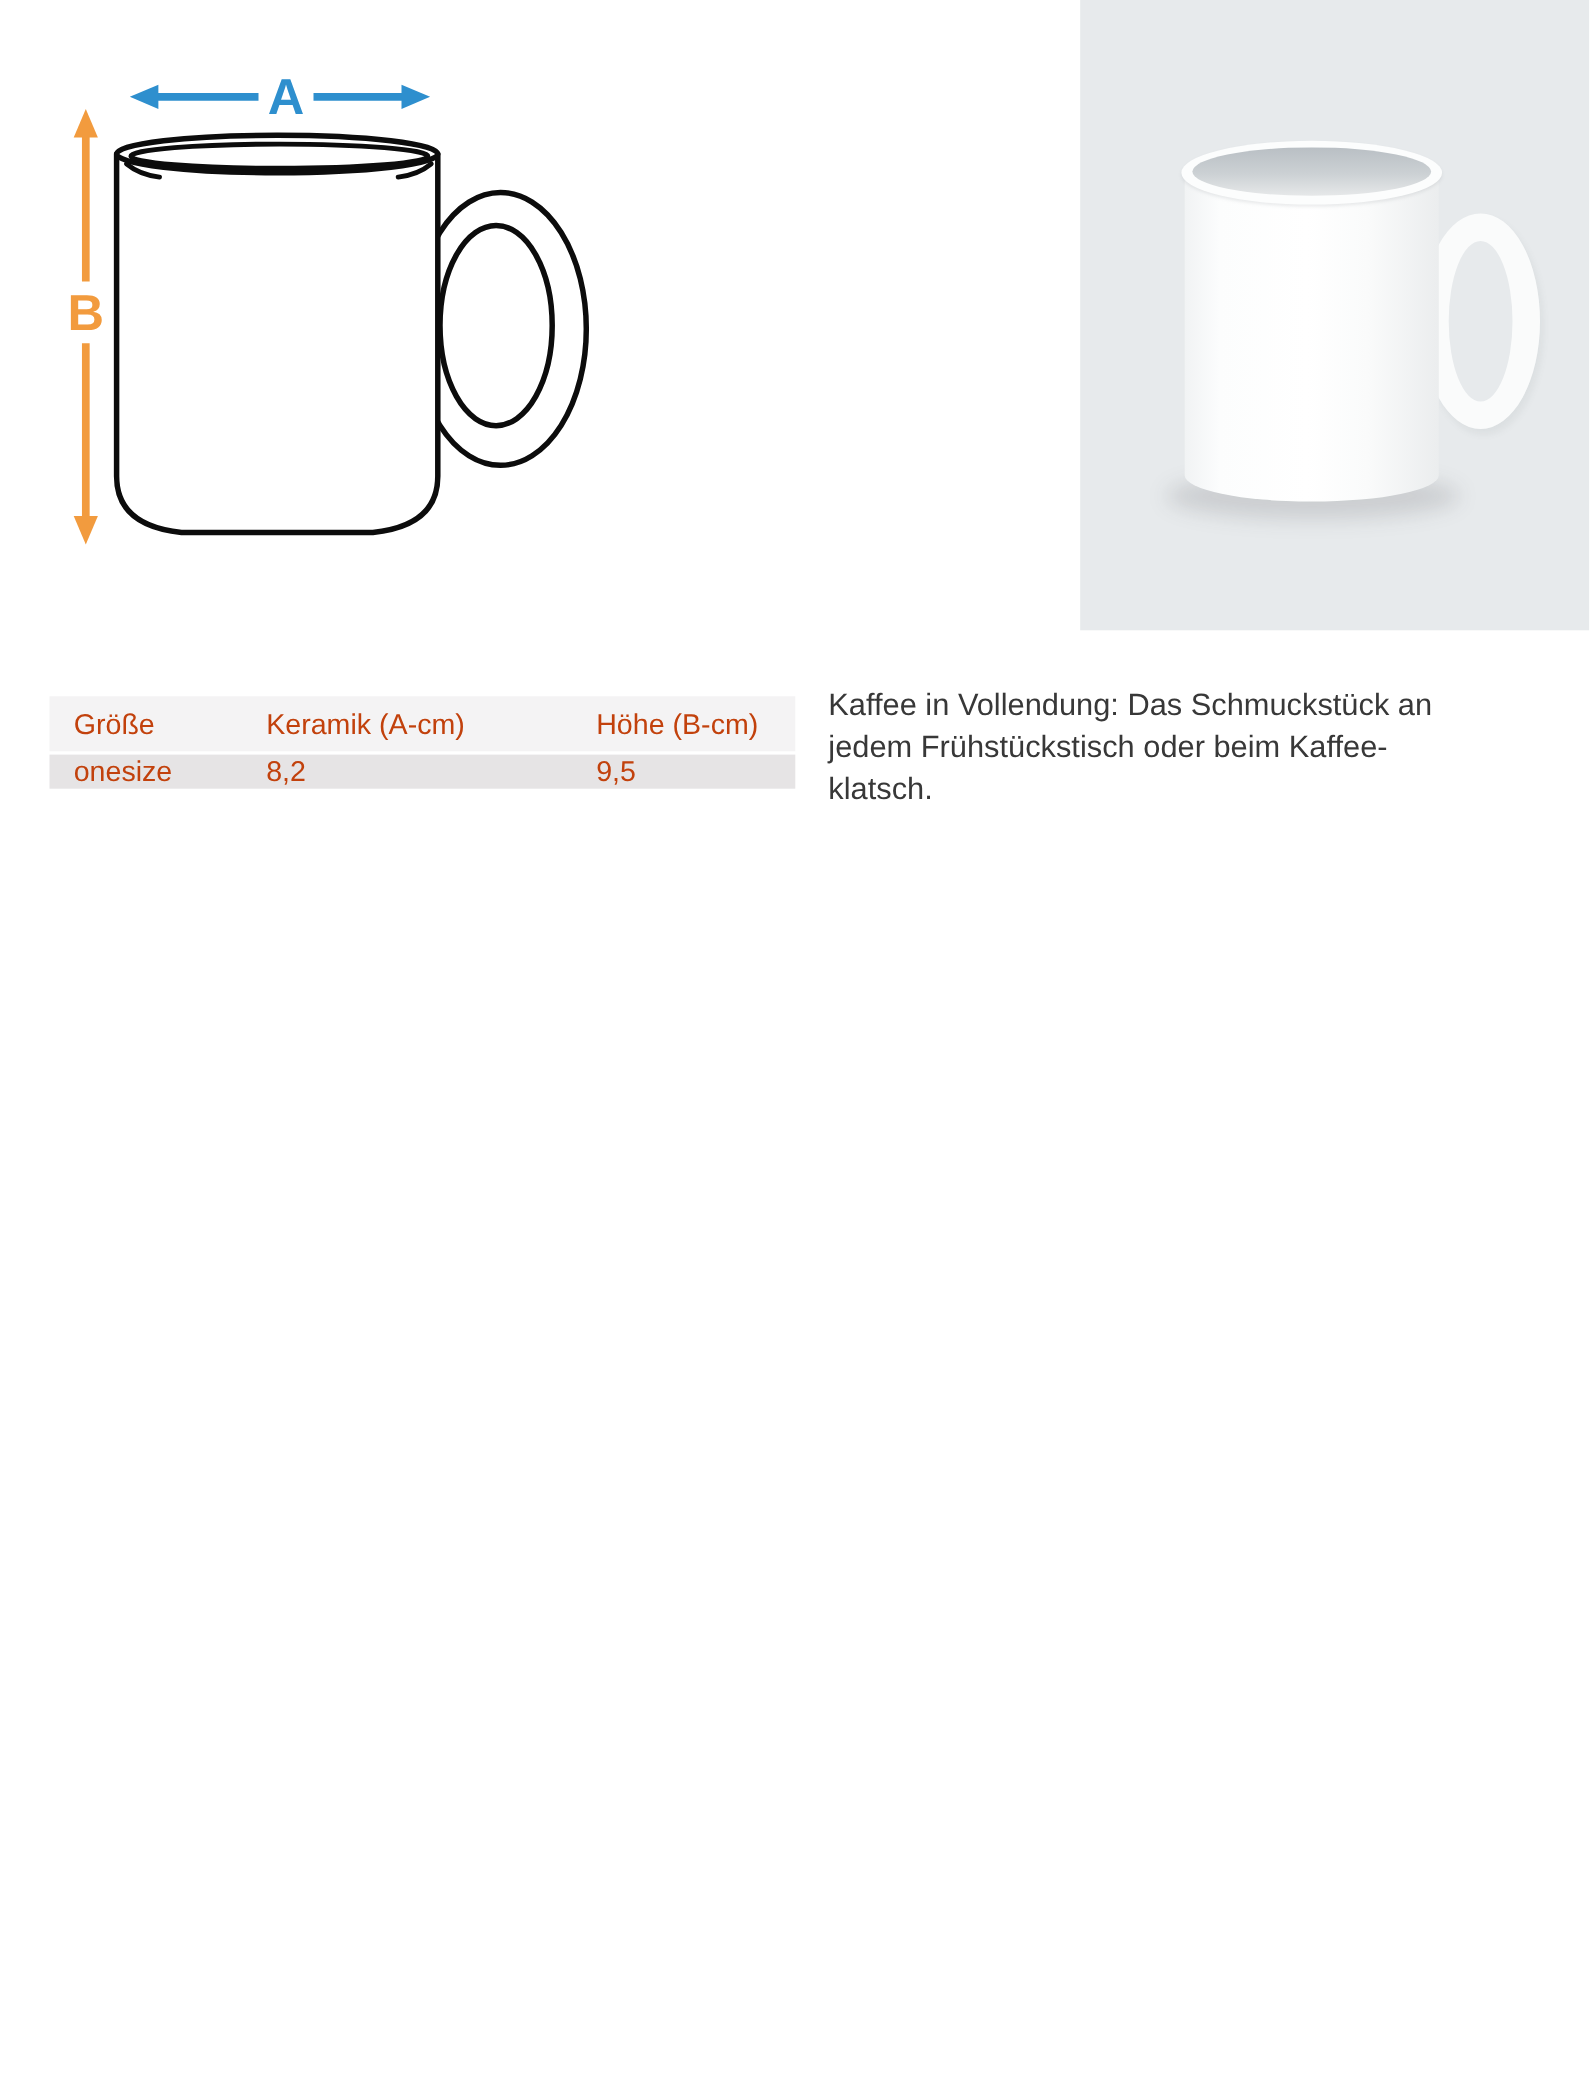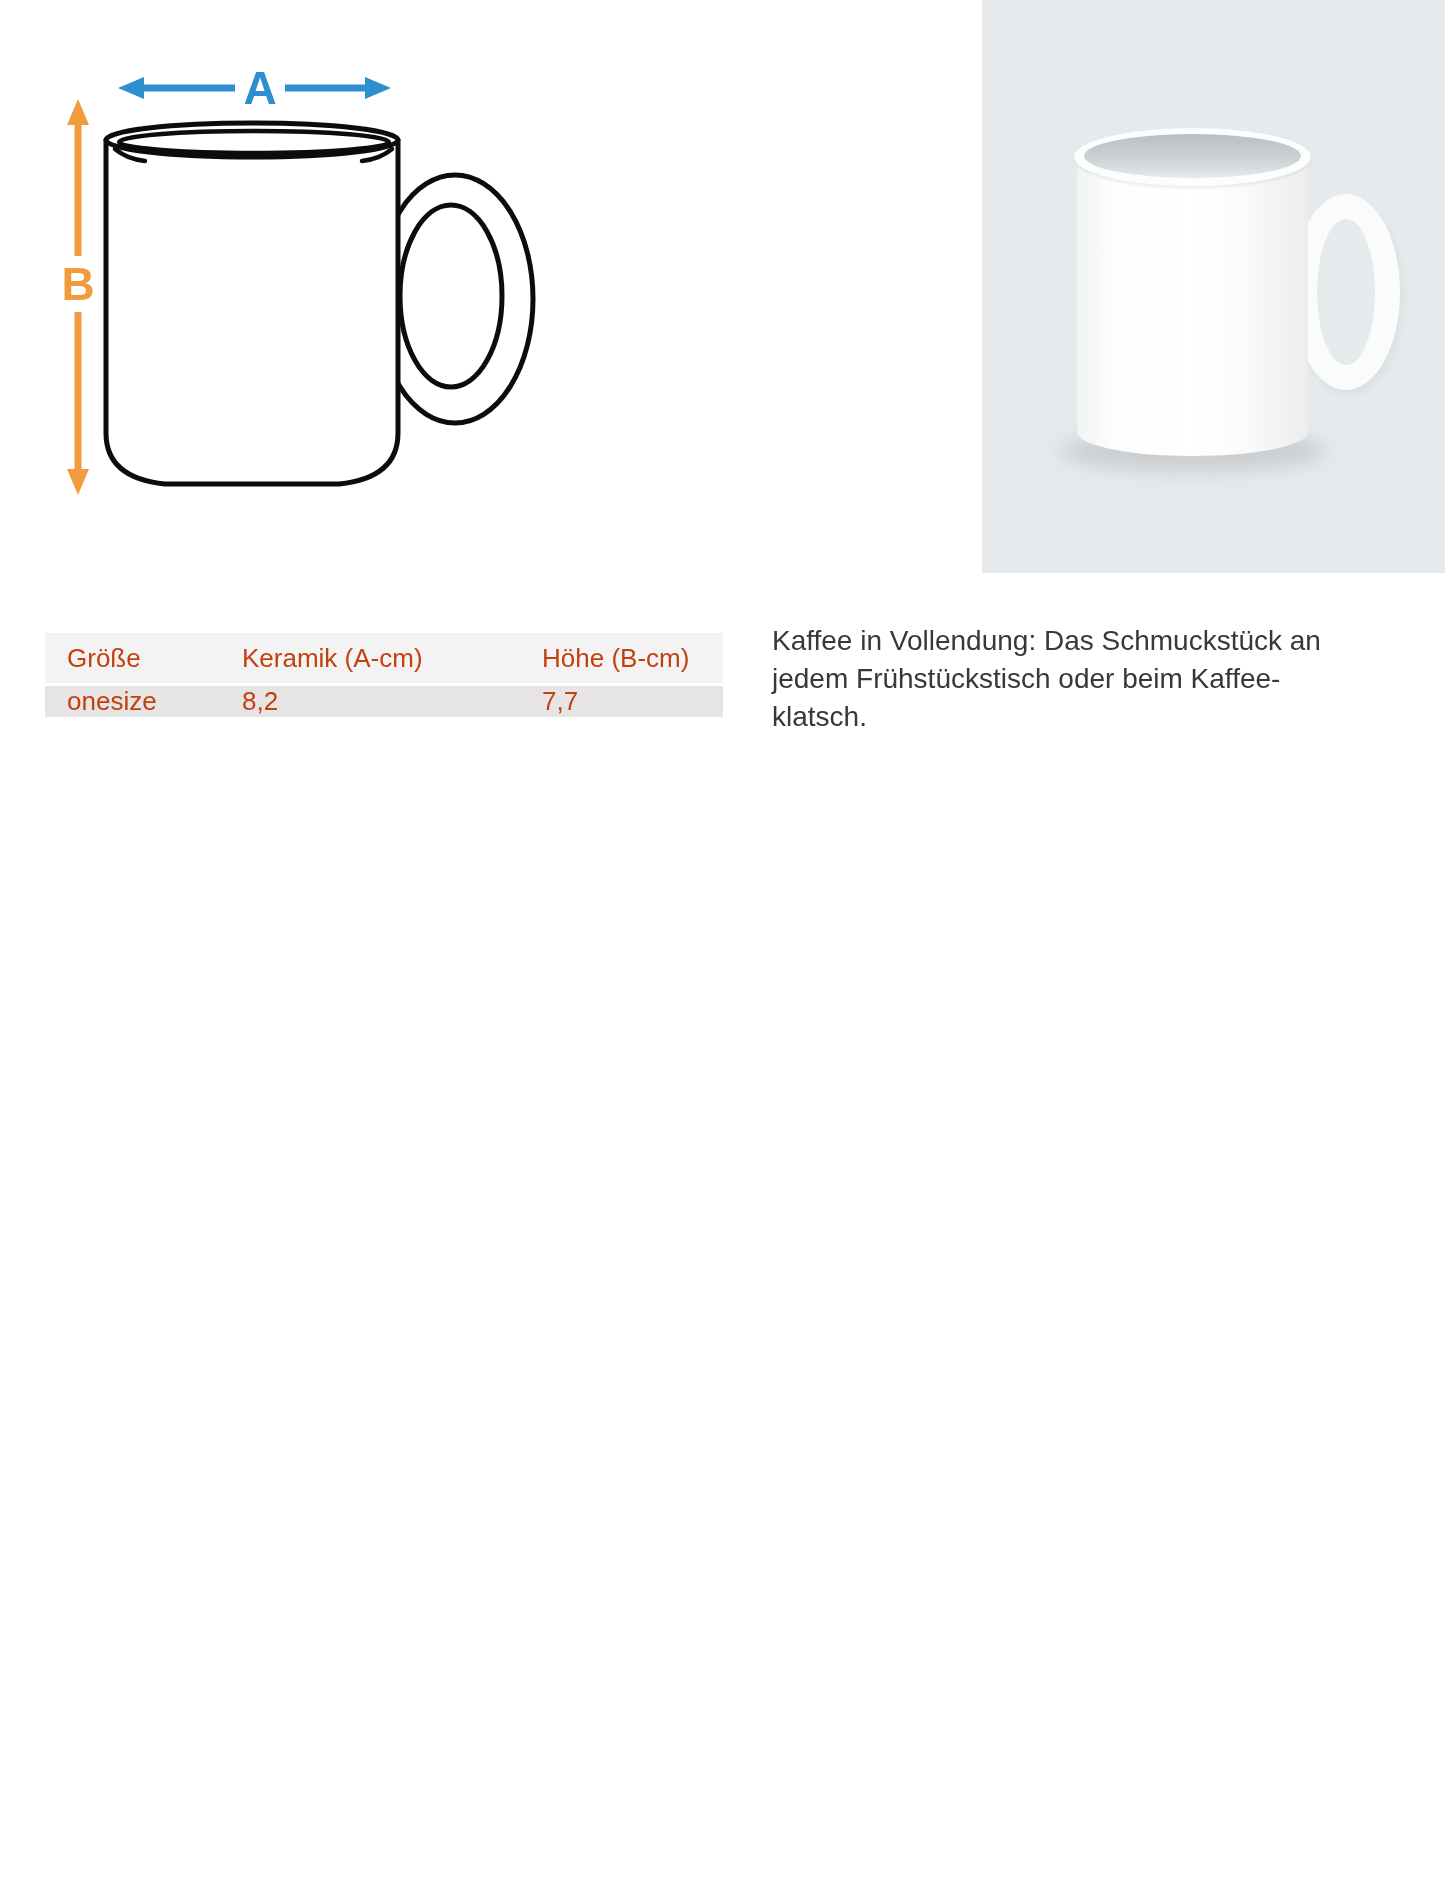--- a/index.html
+++ b/index.html
@@ -93,21 +93,21 @@
     padding: 0 0 0 22px;
     overflow: hidden;
     white-space: nowrap;
   }
   .size-table thead th { background: #f4f3f4; height: 50px; }
   .size-table tbody td { background: #e6e4e5; height: 28px; }
 
   
   .description {
     position: absolute;
-    left: 772px;
+    left: 753px;
     top: 622px;
     width: 665px;
     color: #383838;
     font-size: 28px;
     line-height: 38px;
   }
   .description p {
     margin: 0 0 46px 0;
     white-space: pre-line;
   }
@@ -173,21 +173,21 @@
       <tr>
         <th>Größe</th>
         <th>Keramik (A-cm)</th>
         <th>Höhe (B-cm)</th>
       </tr>
     </thead>
     <tbody>
       <tr>
         <td>onesize</td>
         <td>8,2</td>
-        <td>7,7</td>
+        <td>9,5</td>
       </tr>
     </tbody>
   </table>
 
   <div class="description">
     <p>Kaffee in Vollendung: Das Schmuckstück an
 jedem Frühstückstisch oder beim Kaffee-
 klatsch.</p>
   </div>
 

